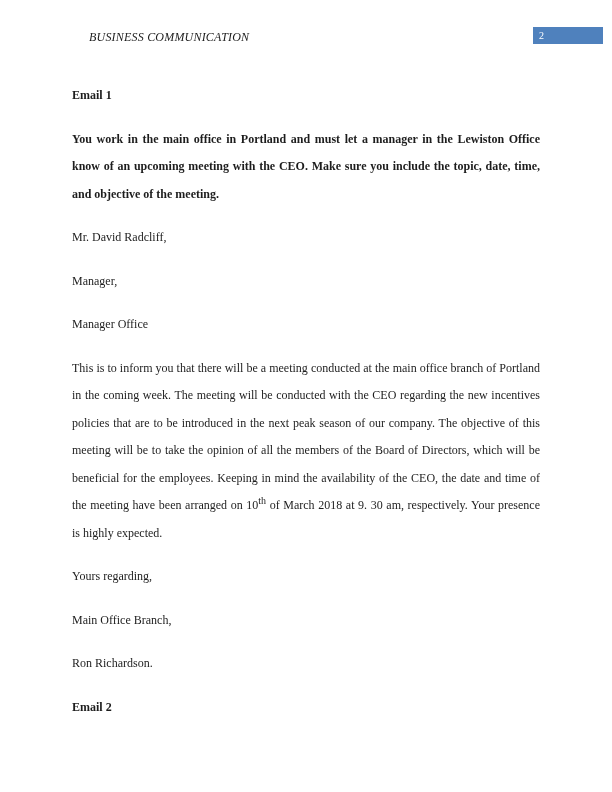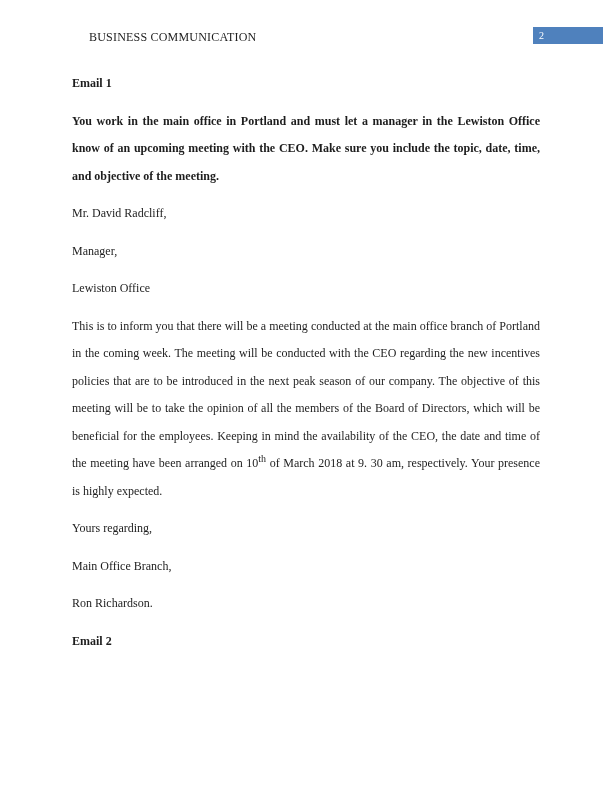--- a/index.html
+++ b/index.html
@@ -26,40 +26,41 @@
     right: 9px;
     display: flex;
     justify-content: space-between;
     align-items: flex-start;
   }
   .header-title {
     font-size: 12px;
     letter-spacing: 0.2px;
     margin-top: 3px;
     white-space: nowrap;
+    font-style: italic;
   }
   .page-badge {
     width: 70px;
     height: 17px;
     display: flex;
     align-items: center;
     box-sizing: border-box;
     padding-left: 6px;
     font-size: 10px;
     line-height: 17px;
   }
   
   .content {
     position: absolute;
     top: 66px;
     left: 72px;
     right: 72px;
   }
   .content p {
-    margin: 4px 0 10px 0;
+    margin: 16px 0 10px 0;
     line-height: 27.5px;
     text-align: justify;
   }
   .content p.single {
     text-align: left;
   }
   .bold {
     font-weight: bold;
   }
   sup {
@@ -83,21 +84,21 @@
   <div class="content">
 
     <p class="bold single">Email 1</p>
 
     <p class="bold">You work in the main office in Portland and must let a manager in the Lewiston Office know of an upcoming meeting with the CEO. Make sure you include the topic, date, time, and objective of the meeting.</p>
 
     <p class="single">Mr. David Radcliff,</p>
 
     <p class="single">Manager,</p>
 
-    <p class="single">Lewiston Office</p>
+    <p class="single">Manager Office</p>
 
     <p><span>This is to inform you that there will be a meeting conducted at the main office branch of Portland in the coming week. The meeting will be conducted with the CEO regarding the new incentives policies that are to be introduced in the next peak season of our company. The objective of this meeting will be to take the opinion of all the members of the Board of Directors, which will be beneficial for the employees. Keeping in mind the availability of the CEO, the date and time of the meeting have been arranged on 10</span><sup>th</sup><span> of March 2018 at 9. 30 am, respectively. Your presence is highly expected.</span></p>
 
     <p class="single">Yours regarding,</p>
 
     <p class="single">Main Office Branch,</p>
 
     <p class="single">Ron Richardson.</p>
 
 

